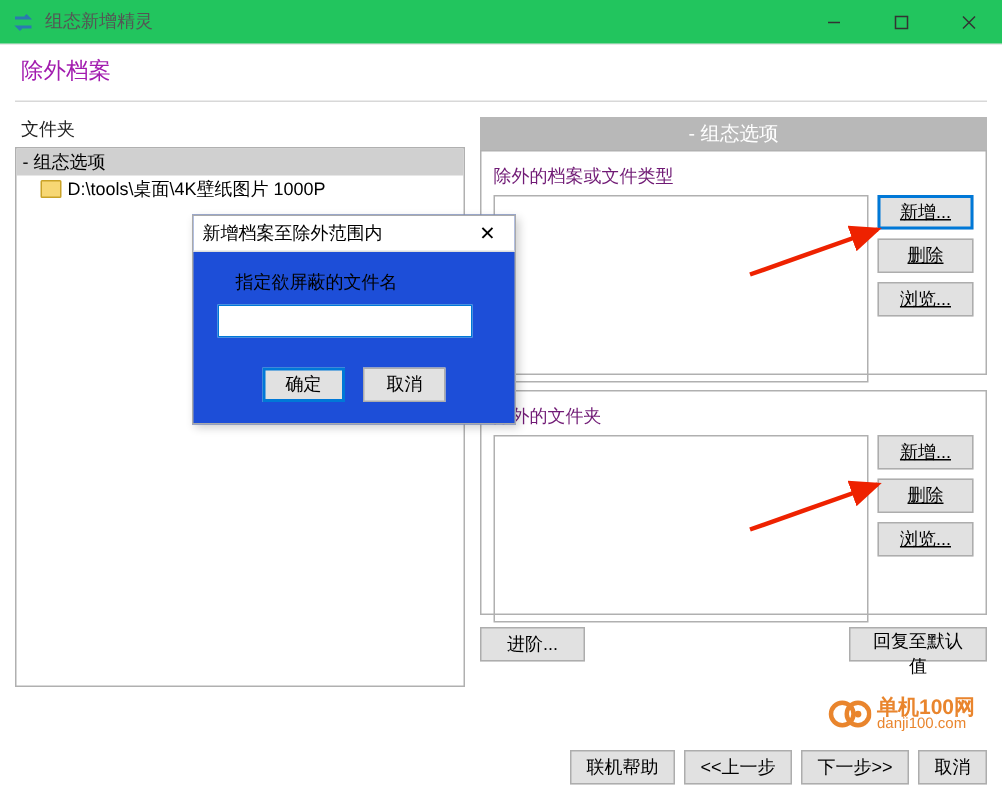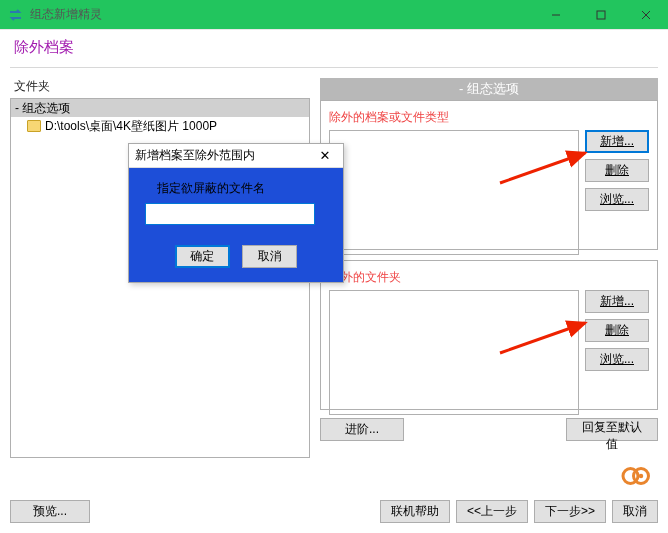--- a/index.html
+++ b/index.html
@@ -21,21 +21,21 @@
 .folder-tree { border: 1px solid #b0b0b0; height: 360px; background: #fff; font-size: 12px; }
 .tree-item { padding: 2px 4px; display: flex; align-items: center; height: 18px; }
 .tree-item.sel { background: #d0d0d0; }
 .tree-item .fico { width: 14px; height: 12px; margin-right: 4px; background: #f7d774; border: 1px solid #c9a227; border-radius: 1px; }
 .tree-item.sel .label { color: #000; }
 .tree-indent { margin-left: 12px; }
 
 .right-col { flex: 1; }
 .group-header { background: #b8b8b8; color: #fff; text-align: center; height: 22px; line-height: 22px; font-size: 13px; }
 .panel { border: 1px solid #b0b0b0; padding: 8px; background: #fff; margin-top: 0; height: 150px; position: relative; }
-.panel-label { font-size: 12px; color: #ef4444; margin-bottom: 4px; }
+.panel-label { font-size: 12px; color: #701a75; margin-bottom: 4px; }
 
 .panel2 { margin-top: 10px; }
 
 .btn { border: 1px solid #adadad; background: #e1e1e1; font-size: 12px; height: 23px; padding: 0 10px; cursor: pointer; }
 .btn-primary { border: 2px solid #0078d7; }
 
 .right-inner { display: flex; gap: 6px; }
 .list-wrap { border: 1px solid #b0b0b0; flex: 1; height: 125px; }
 .btn-col { display: flex; flex-direction: column; gap: 6px; width: 64px; text-decoration: underline; }
 
@@ -133,29 +133,28 @@
         <div class="list-wrap"></div>
         <div class="btn-col">
           <button class="btn">新增...</button>
           <button class="btn">删除</button>
           <button class="btn">浏览...</button>
         </div>
       </div>
     </div>
 
     <div class="adv-row">
-      <button class="btn" style="width:84px">进阶...</button>
+      <button class="btn" style="width:70px">进阶...</button>
       <div class="spacer"></div>
       <button class="btn" style="width:92px">回复至默认值</button>
     </div>
   </div>
 </div>
 
 <div class="footer">
-  <button class="btn" style="width:80px">预览...</button>
   <div class="spacer"></div>
   <button class="btn">联机帮助</button>
   <button class="btn">&lt;&lt;上一步</button>
   <button class="btn">下一步&gt;&gt;</button>
   <button class="btn">取消</button>
 </div>
 
 <div class="modal">
   <div class="modal-title">
     <span class="t">新增档案至除外范围内</span>
@@ -182,13 +181,17 @@
 <svg class="arrow" style="left:490px; top:315px;" width="110" height="45">
   <line x1="10" y1="38" x2="95" y2="8" stroke="#e20" stroke-width="3" marker-end="url(#ah1)"></line>
 </svg>
 
 <div class="watermark">
   <svg class="logo-circ" viewBox="0 0 40 40">
     <circle cx="14" cy="20" r="10" stroke="#e77817" stroke-width="4" fill="none"></circle>
     <circle cx="28" cy="20" r="10" stroke="#e77817" stroke-width="4" fill="none"></circle>
     <circle cx="28" cy="20" r="3" fill="#e77817"></circle>
   </svg>
+  <div>
+    <div class="wt1">单机100网</div>
+    <div class="wt2">danji100.com</div>
+  </div>
 </div>
 
 </body></html>

